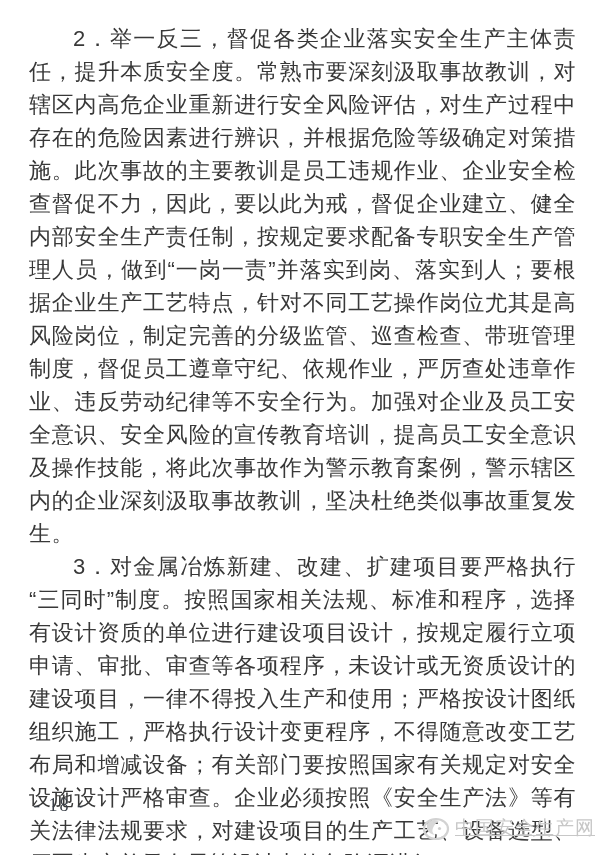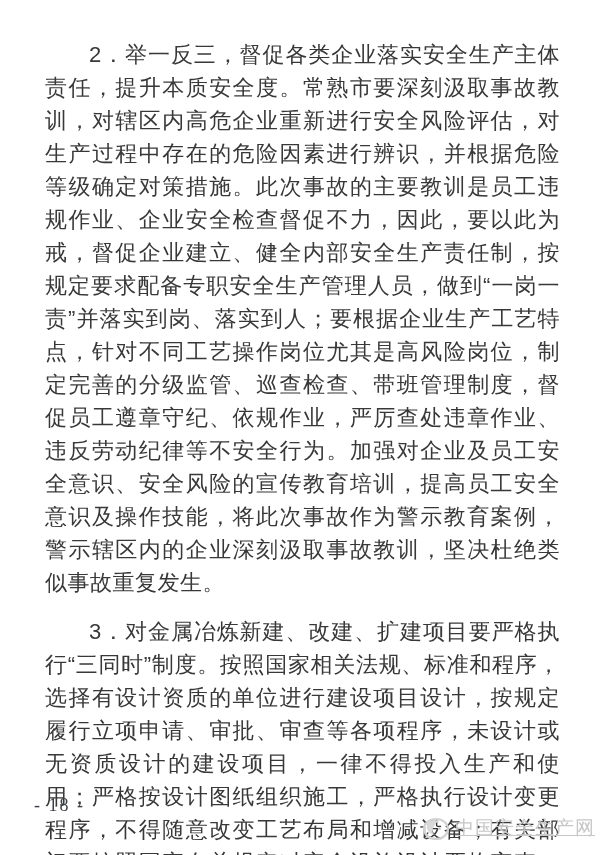--- a/index.html
+++ b/index.html
@@ -19,21 +19,21 @@
     inset: 0;
     background: #ffffff;
   }
   .content {
     position: absolute;
     top: 22px;
     left: 29px;
     width: 547px;
   }
   .body-paragraph {
-    margin: 16px;
+    margin: 0;
     font-size: 22px;
     line-height: 33px;
     color: #383838;
     text-align: justify;
     text-justify: inter-character;
     text-indent: 2em;
     letter-spacing: 0.5px;
     font-family: "Liberation Sans", sans-serif;
   }
   .page-footer {

